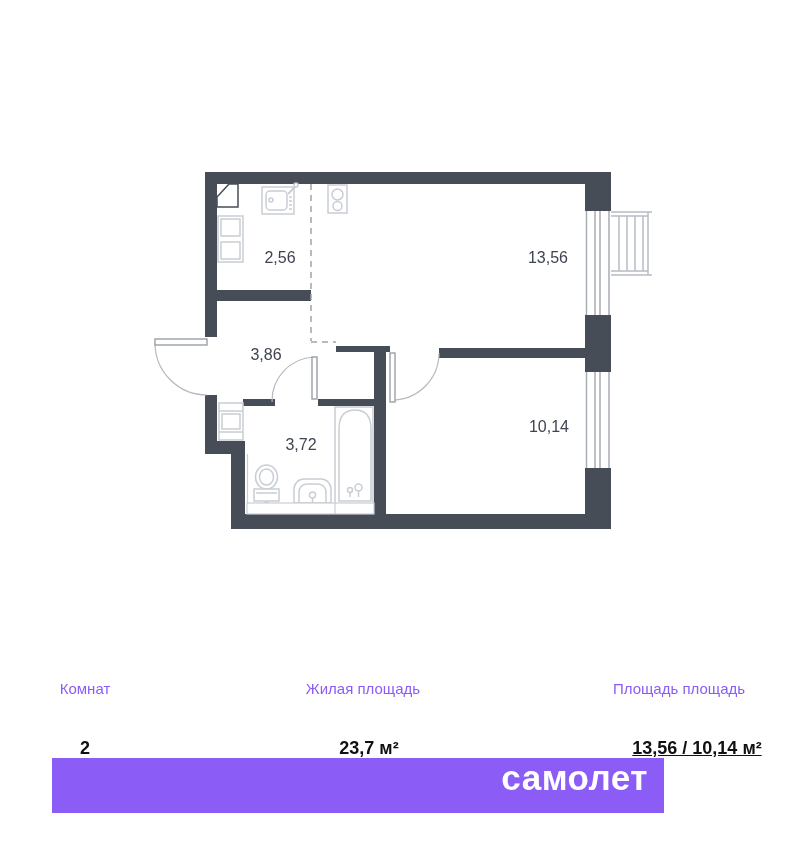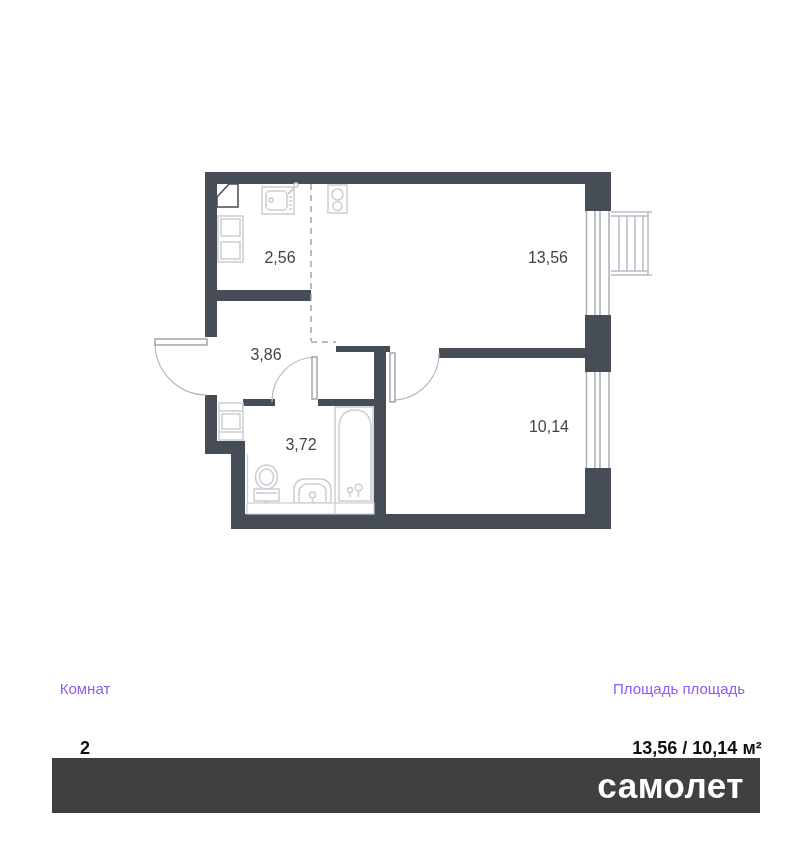--- a/index.html
+++ b/index.html
@@ -4,22 +4,22 @@
 <style>
   html,body{margin:0;padding:0;background:#fff;}
   .page{position:relative;width:800px;height:850px;background:#fff;overflow:hidden;
         font-family:"Liberation Sans",sans-serif;}
   .plan-svg{position:absolute;left:0;top:0;}
   .room-label{font-family:"Liberation Sans",sans-serif;font-size:16px;fill:#3e4450;}
   .summary{position:absolute;left:0;top:0;width:800px;height:120px;}
   .col{position:absolute;transform:translateX(-50%);text-align:center;white-space:nowrap;}
   .col .lbl{font-size:15px;font-weight:500;color:#8b5cf6;}
   .col .val{font-size:18px;font-weight:700;color:#0f1012;margin-top:41px;position:relative;}
-  .banner{position:absolute;left:52px;top:758px;width:708px;height:55px;background:#404040;
-          display:flex;align-items:center;justify-content:flex-end;}
+  .banner{position:absolute;left:52px;top:758px;width:612px;height:55px;background:#8b5cf6;
+          display:flex;align-items:flex-start;justify-content:flex-end;}
   .brand{color:#fff;font-size:35px;font-weight:700;letter-spacing:.5px;padding-right:16px;
          font-family:"Liberation Sans",sans-serif;}
 </style>
 </head>
 <body>
 
 <div class="page">
 
   <svg class="plan-svg" width="800" height="650" viewBox="0 0 800 650">
 
@@ -144,23 +144,27 @@
     <text class="room-label" x="266" y="360" text-anchor="middle">3,86</text>
     <text class="room-label" x="301" y="450" text-anchor="middle">3,72</text>
     <text class="room-label" x="549" y="432" text-anchor="middle">10,14</text>
   </svg>
 
   <div class="summary" style="top:680px;">
     <div class="col" style="left:85px;">
       <div class="lbl">Комнат</div>
       <div class="val">2</div>
     </div>
+    <div class="col" style="left:363px;">
+      <div class="lbl">Жилая площадь</div>
+      <div class="val" style="left:6px;">23,7 м²</div>
+    </div>
     <div class="col" style="left:679px;">
       <div class="lbl">Площадь площадь</div>
-      <div class="val" style="left:18px;">13,56 / 10,14 м²</div>
+      <div class="val" style="left:18px;text-decoration:underline;">13,56 / 10,14 м²</div>
     </div>
   </div>
 
   <div class="banner">
     <span class="brand">самолет</span>
   </div>
 
 </div>
 
 </body></html>

